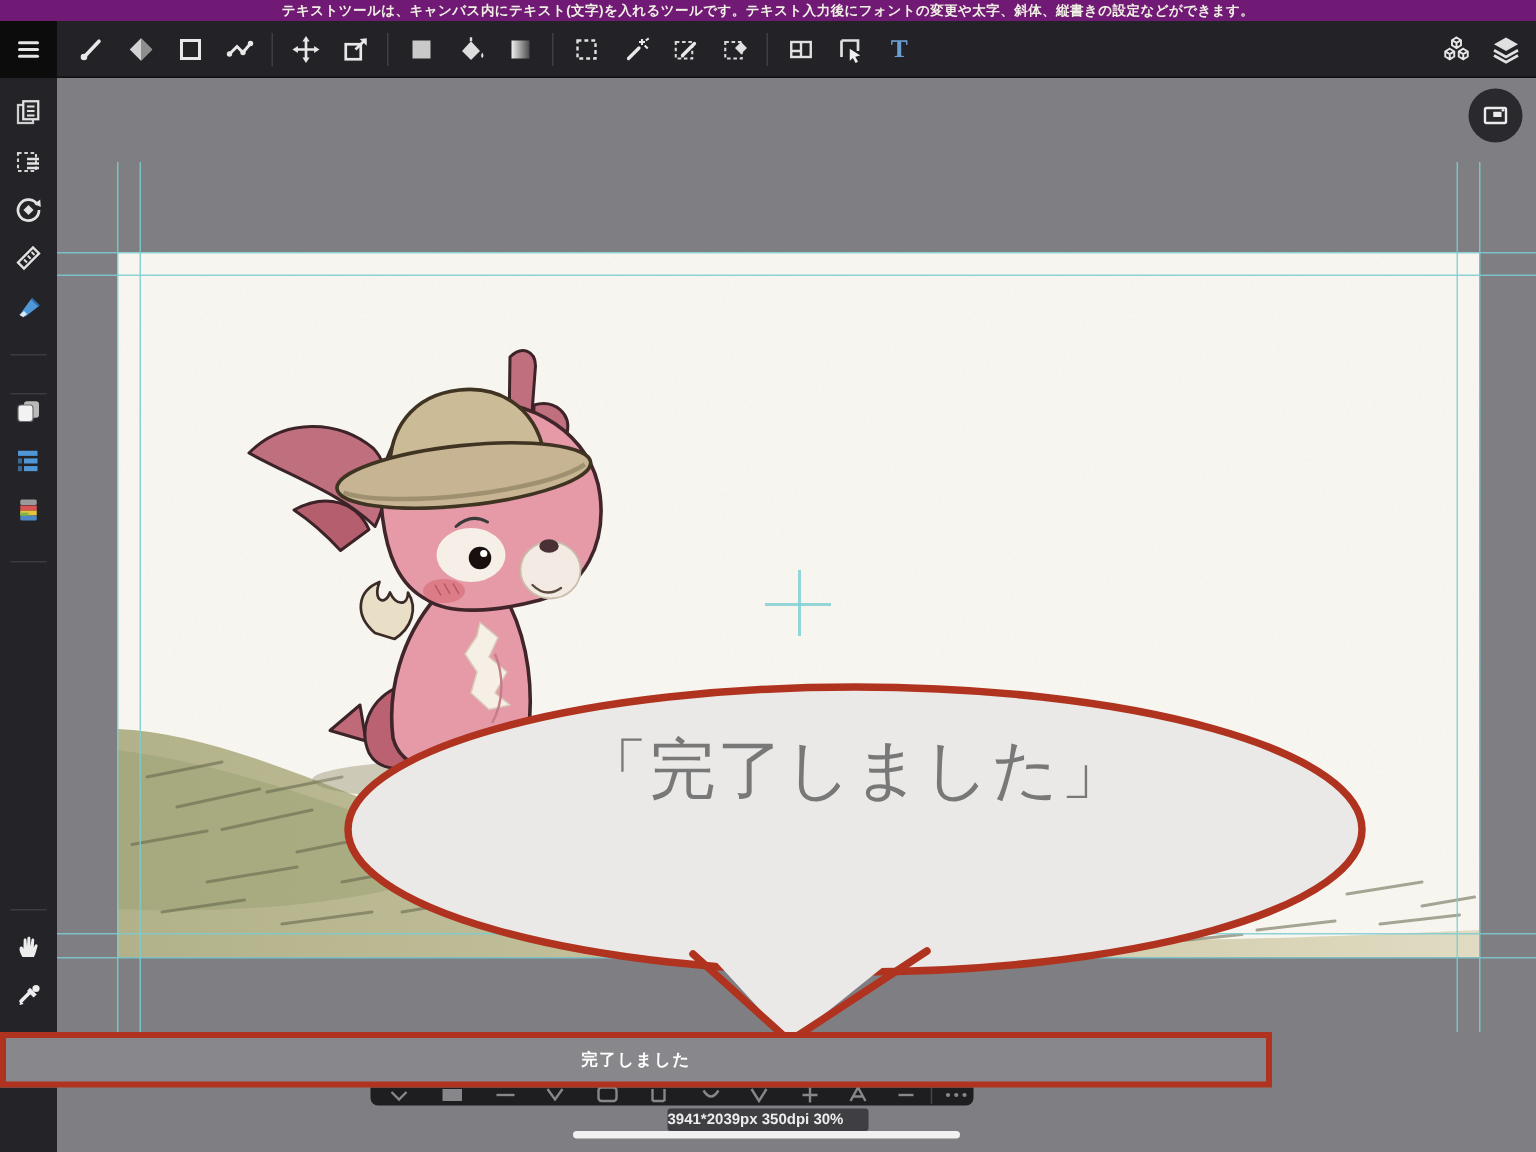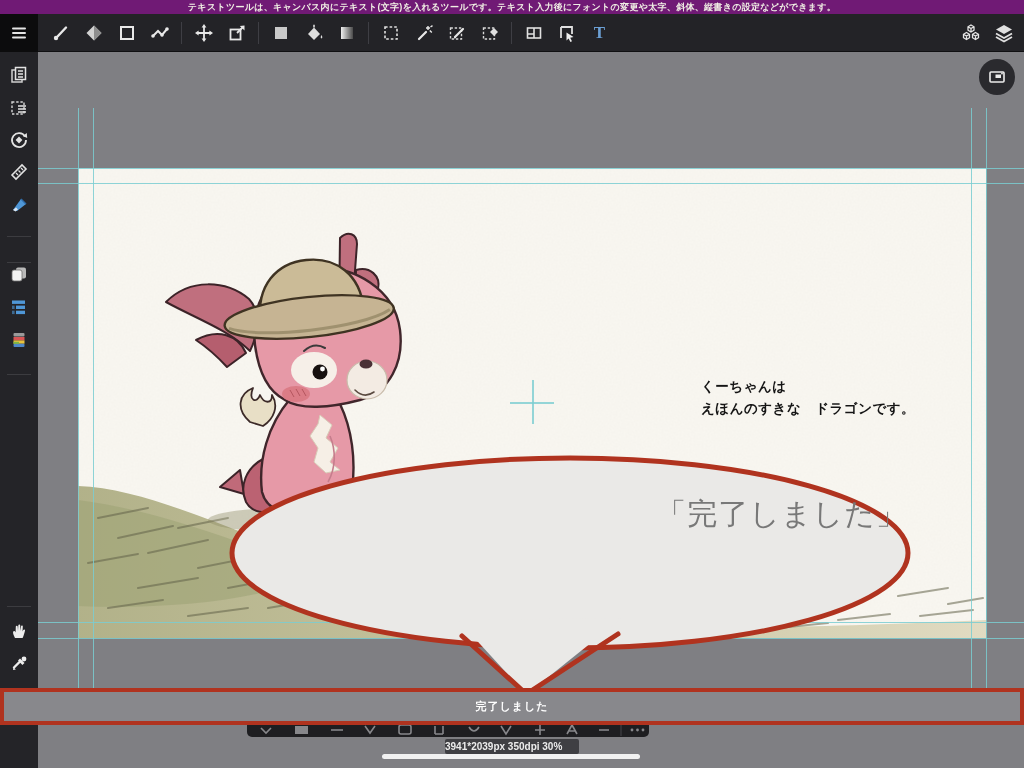--- a/index.html
+++ b/index.html
@@ -35,29 +35,29 @@
   .guide-v { position:absolute; top:108px; width:1px; height:580px; background:rgba(122,205,209,.85); z-index:2; }
   .guide-h { position:absolute; left:38px; width:986px; height:1px; background:rgba(122,205,209,.85); z-index:2; }
   .cross-h { position:absolute; left:510px; top:402px; width:44px; height:1.5px; background:rgba(122,205,209,.8); z-index:2; }
   .cross-v { position:absolute; left:532px; top:380px; width:1.5px; height:44px; background:rgba(122,205,209,.8); z-index:2; }
 
   .float-btn { position:absolute; left:979px; top:59px; width:36px; height:36px; border-radius:50%;
                background:#2a2a2e; display:flex; align-items:center; justify-content:center; z-index:3; }
 
   
   .bubble-svg { position:absolute; left:225px; top:448px; z-index:5; }
-  .bubble-text { position:absolute; left:233px; top:488px; width:674px; z-index:5; text-align:right;
-                 color:#787878; font-size:30px; line-height:51px; letter-spacing:1px; }
+  .bubble-text { position:absolute; left:233px; top:488px; width:674px; z-index:5; text-align:center;
+                 color:#787878; font-size:44px; line-height:51px; letter-spacing:1px; }
 
   
   .bottom-toolbar { position:absolute; left:247px; top:704px; width:402px; height:33px; background:#1e1e21;
                     border-radius:5px; z-index:3; overflow:hidden; }
   .undo-box { position:absolute; left:0; top:722px; width:38px; height:28px; background:#28282b; z-index:3;
               display:flex; align-items:flex-start; justify-content:center; }
-  .red-bar { position:absolute; left:0; top:688px; width:1024px; height:37px; background:#88888c;
+  .red-bar { position:absolute; left:0; top:688px; width:848px; height:37px; background:#88888c;
              border:4px solid #b0331f; z-index:6; display:flex; align-items:center; justify-content:center; }
   .red-bar span { color:#fff; font-size:11px; font-weight:bold; letter-spacing:1px; }
   .status-chip { position:absolute; left:445px; top:739px; width:134px; height:15px; background:#3f3f43;
                  border-radius:2px; color:#ececec; font-size:10px; font-weight:bold; line-height:15px;
                  text-align:left; z-index:7; white-space:nowrap; }
   .home-indicator { position:absolute; left:382px; top:754px; width:258px; height:5px; border-radius:3px;
                     background:#f1f1f1; z-index:8; }
 </style>
 </head>
 <body>
@@ -154,24 +154,20 @@
           <path d="M182,148 C182,112 204,92 234,92 C264,92 286,112 286,146 Z" fill="#cbbb97" stroke="#3f3322" stroke-width="2.4"></path>
           <ellipse cx="231" cy="149" rx="85" ry="20" fill="#c6b493" stroke="#3f3322" stroke-width="2.4"></ellipse>
           <path d="M150,152 C180,166 282,166 312,150" stroke="#8f8160" stroke-width="3" fill="none" opacity="0.7"></path>
         </g>
 
         <path d="M252,268 C258,282 258,300 250,314" stroke="#c57d8c" stroke-width="1.6" fill="none"></path>
       </g>
     </svg>
   </div>
 
-  <div class="story-text">
-    <div>くーちゃんは</div>
-    <div>えほんのすきな　ドラゴンです。</div>
-  </div>
 
   <div class="float-btn">
     <svg width="20" height="20" viewBox="0 0 20 20">
       <rect x="3" y="5" width="14" height="10" rx="1" fill="none" stroke="#ececec" stroke-width="1.6"></rect>
       <rect x="8.5" y="7.5" width="5.5" height="3.5" fill="#ececec"></rect>
       <circle cx="15" cy="6.5" r="0.9" fill="#ececec"></circle>
     </svg>
   </div>
 
   <svg class="bubble-svg" width="690" height="250" viewBox="0 0 690 250">

